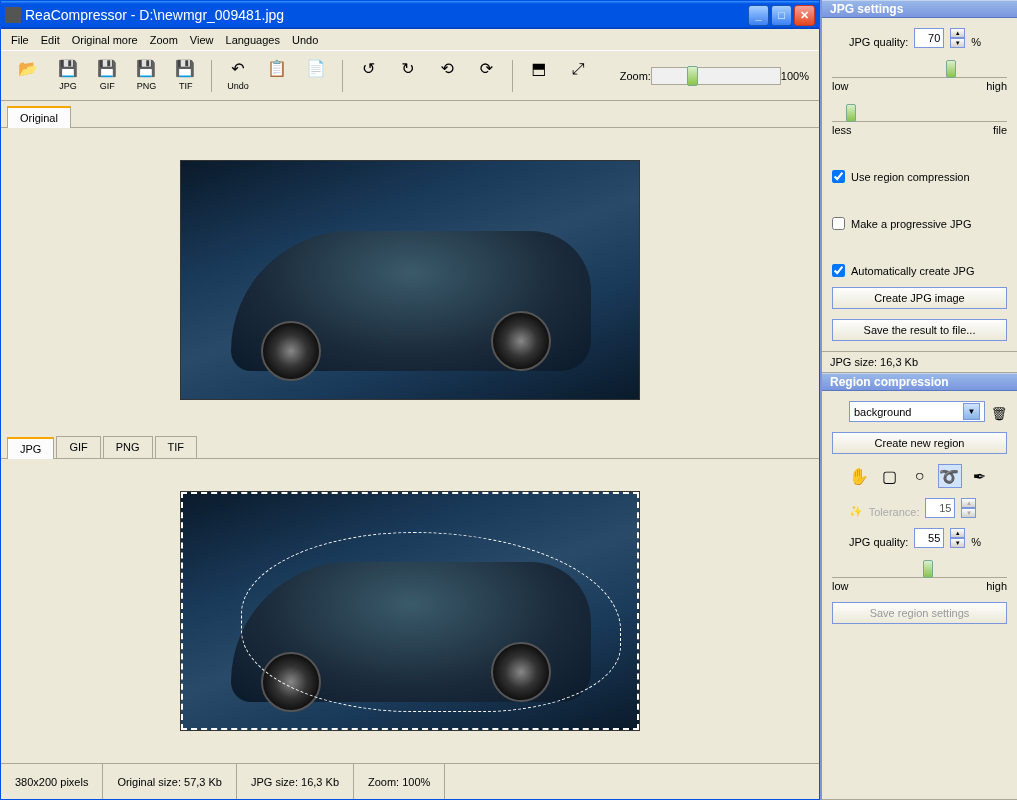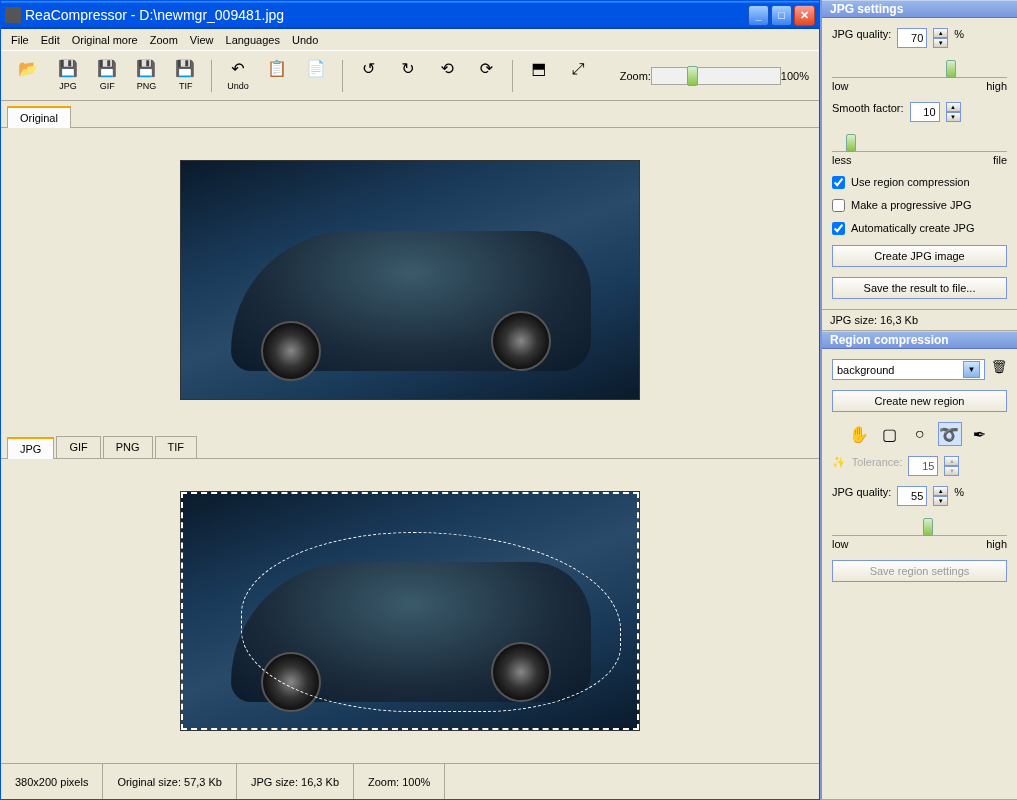--- a/index.html
+++ b/index.html
@@ -30,29 +30,29 @@
 .car-wheel { position: absolute; width: 60px; height: 60px; background: radial-gradient(circle, #888 0%, #333 40%, #111 70%); border-radius: 50%; border: 2px solid #555; }
 .wheel1 { left: 80px; top: 160px; }
 .wheel2 { left: 310px; top: 150px; }
 .region-overlay { position: absolute; inset: 0; border: 2px dashed #fff; pointer-events: none; }
 .sel-outline { position: absolute; border: 1px dashed #fff; left: 60px; top: 40px; width: 380px; height: 180px; border-radius: 50% 60% 40% 50%; pointer-events: none; }
 .statusbar { height: 36px; border-top: 1px solid #aca899; display: flex; align-items: center; }
 .status-cell { padding: 0 14px; border-right: 1px solid #aca899; height: 100%; display: flex; align-items: center; }
 .side { flex: 1; display: flex; flex-direction: column; background: #ece9d8; border-left: 2px solid #7a96df; }
 .panel-title { background: linear-gradient(to bottom, #98b8e8, #7a96df); color: #fff; font-weight: bold; font-size: 12px; padding: 1px 8px; border-top: 1px solid #c3d3ef; border-bottom: 1px solid #5a76bf; }
 .panel-body { padding: 10px; display: flex; flex-direction: column; gap: 10px; border-bottom: 1px solid #aca899; }
-.row { display: flex; align-items: flex-start; gap: 6px; }
+.row { display: flex; align-items: flex-end; gap: 6px; margin-left: 17px; }
 .row label { flex: 0 0 auto; }
 .numbox { width: 30px; height: 20px; border: 1px solid #7a96df; text-align: right; padding-right: 3px; background: white; }
 .spinbtns { width: 15px; display: flex; flex-direction: column; }
 .spinbtn { width: 15px; height: 10px; background: linear-gradient(to bottom, #fdfdfd, #d4d0c8); border: 1px solid #7a96df; font-size: 6px; text-align: center; cursor: pointer; line-height: 8px; }
 .slider2 { width: 100%; height: 14px; position: relative; border-bottom: 1px solid #aca899; margin: 6px 0 2px; }
 .slider2 .thumb { position: absolute; width: 10px; height: 18px; background: linear-gradient(to bottom, #d8f0c8, #8bc34a); border: 1px solid #7a9; top: -4px; border-radius: 2px; }
 .minmax { display: flex; justify-content: space-between; font-size: 10px; }
-.chk { display: flex; gap: 6px; }
+.chk { display: flex; align-items: center; gap: 6px; margin-top: 24px; }
 .chk input { width: 13px; height: 13px; }
 .btn { background: linear-gradient(to bottom, #fdfdfd, #ece9d8); border: 1px solid #7a96df; padding: 4px 10px; cursor: pointer; text-align: center; }
 .btn.disabled { color: #999; cursor: default; }
 .combo { flex: 1; height: 21px; border: 1px solid #7a96df; background: white; display: flex; align-items: center; padding: 0 4px; justify-content: space-between; gap: 32px; }
 .combo-btn { width: 17px; height: 17px; background: linear-gradient(to bottom, #d0e4ff, #89b4e8); border: 1px solid #7a96df; text-align: center; font-size: 8px; line-height: 15px; }
 .trash { width: 16px; height: 16px; cursor: pointer; font-size: 13px; }
 .tool-icons { display: flex; gap: 6px; justify-content: center; }
 .tool-icons .ti { width: 24px; height: 24px; display: flex; align-items: center; justify-content: center; font-size: 16px; cursor: pointer; }
 .tool-icons .ti.sel { border: 1px solid #7a96df; background: #d0e4ff; }
 .split-content { flex: 1; display: flex; flex-direction: column; overflow: hidden; }
@@ -197,28 +197,20 @@
     </div>
     <div>
       <div class="slider2">
           <div class="thumb" style="left:65%"></div>
         </div>
       <div class="minmax">
           <span>low</span>
           <span>high</span>
         </div>
     </div>
-    <div class="row">
-      <label>Smooth factor:</label>
-      <input class="numbox" value="10" style="">
-      <div class="spinbtns">
-          <div class="spinbtn">▲</div>
-          <div class="spinbtn">▼</div>
-        </div>
-    </div>
     <div>
       <div class="slider2">
           <div class="thumb" style="left:8%"></div>
         </div>
       <div class="minmax">
           <span>less</span>
           <span>file</span>
         </div>
     </div>
     <label class="chk">

